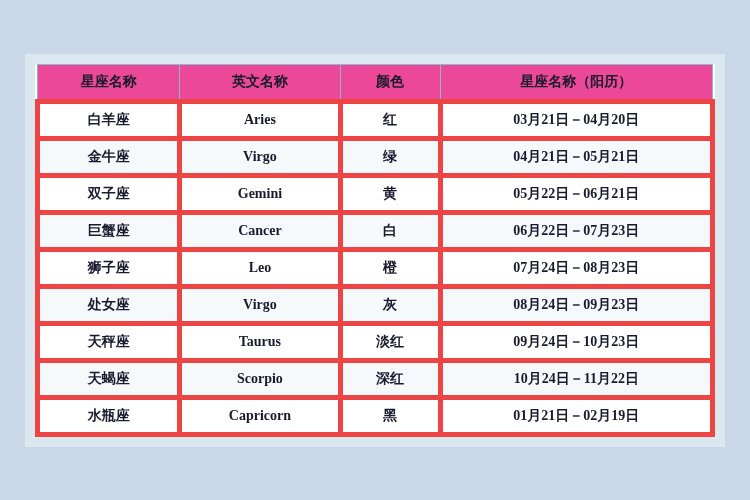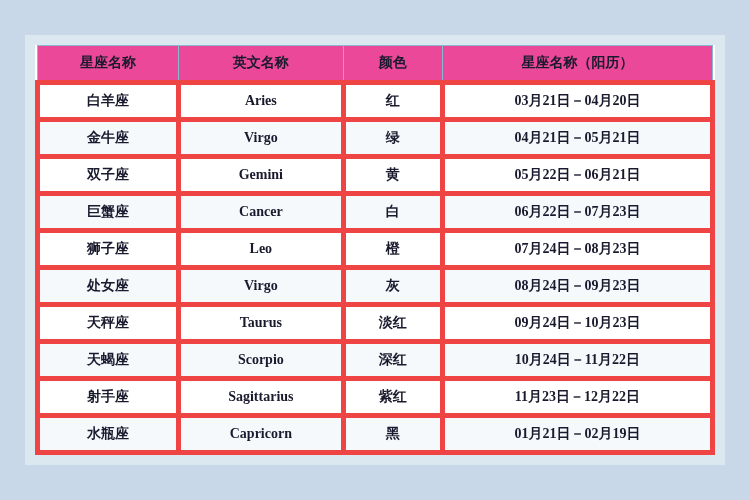--- a/index.html
+++ b/index.html
@@ -105,26 +105,20 @@
           <td>淡红</td>
           <td>09月24日－10月23日</td>
         </tr>
         <tr>
           <td>天蝎座</td>
           <td>Scorpio</td>
           <td>深红</td>
           <td>10月24日－11月22日</td>
         </tr>
         <tr>
-          <td>射手座</td>
-          <td>Sagittarius</td>
-          <td>紫红</td>
-          <td>11月23日－12月22日</td>
-        </tr>
-        <tr>
           <td>水瓶座</td>
           <td>Capricorn</td>
           <td>黑</td>
           <td>01月21日－02月19日</td>
         </tr>
       </tbody>
   </table>
 </div>
 
 </body></html>

